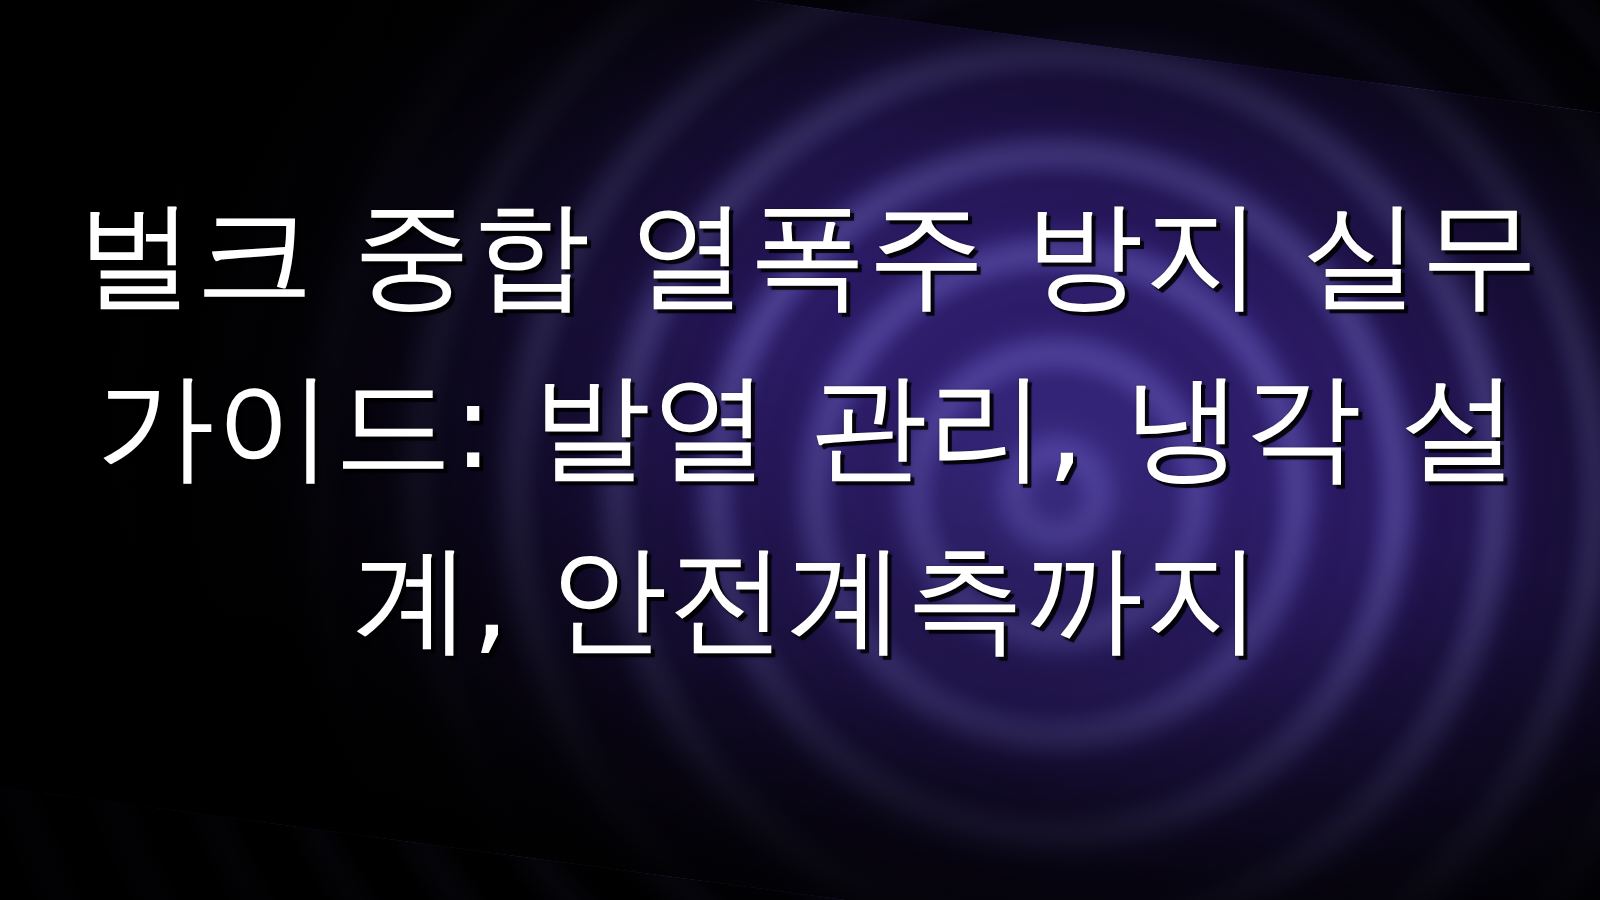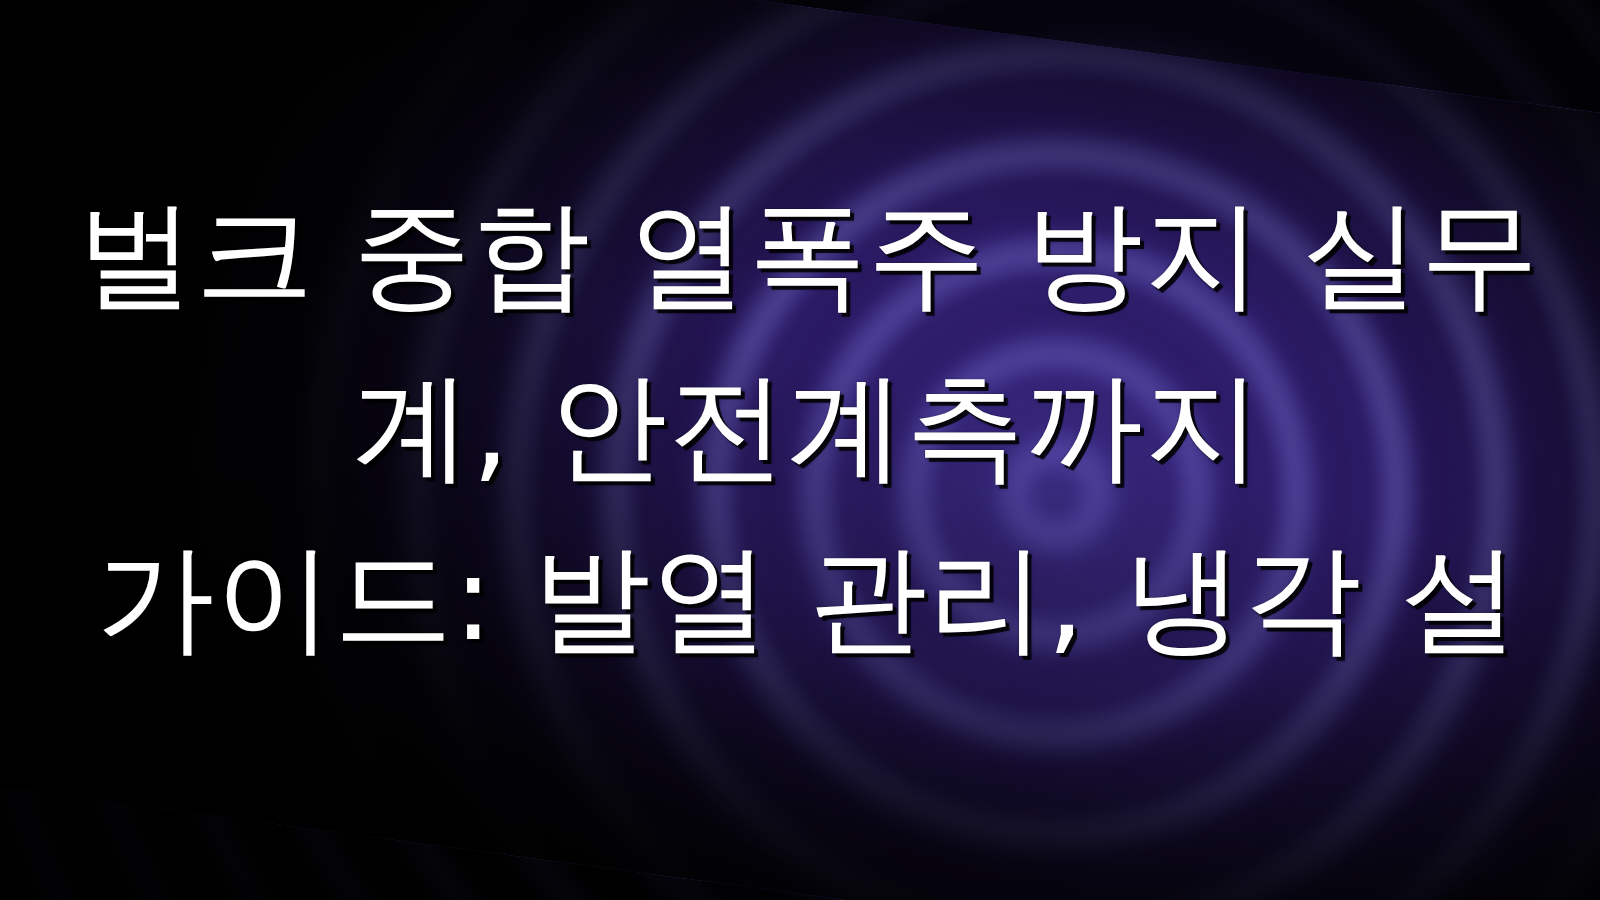--- a/index.html
+++ b/index.html
@@ -192,17 +192,17 @@
     <div class="slab-core"></div>
     <div class="slab-vignette"></div>
     <div class="slab-shade-left"></div>
     <div class="slab-shade-bottom"></div>
   </div>
 
   <div class="canvas-vignette"></div>
 
   <div class="title-block">
     <span class="title-line">벌크 중합 열폭주 방지 실무</span>
+    <span class="title-line">가이드: 발열 관리, 냉각 설</span>
     <span class="title-line">계, 안전계측까지</span>
-    <span class="title-line">가이드: 발열 관리, 냉각 설</span>
   </div>
 
 </div>
 
 </body></html>

